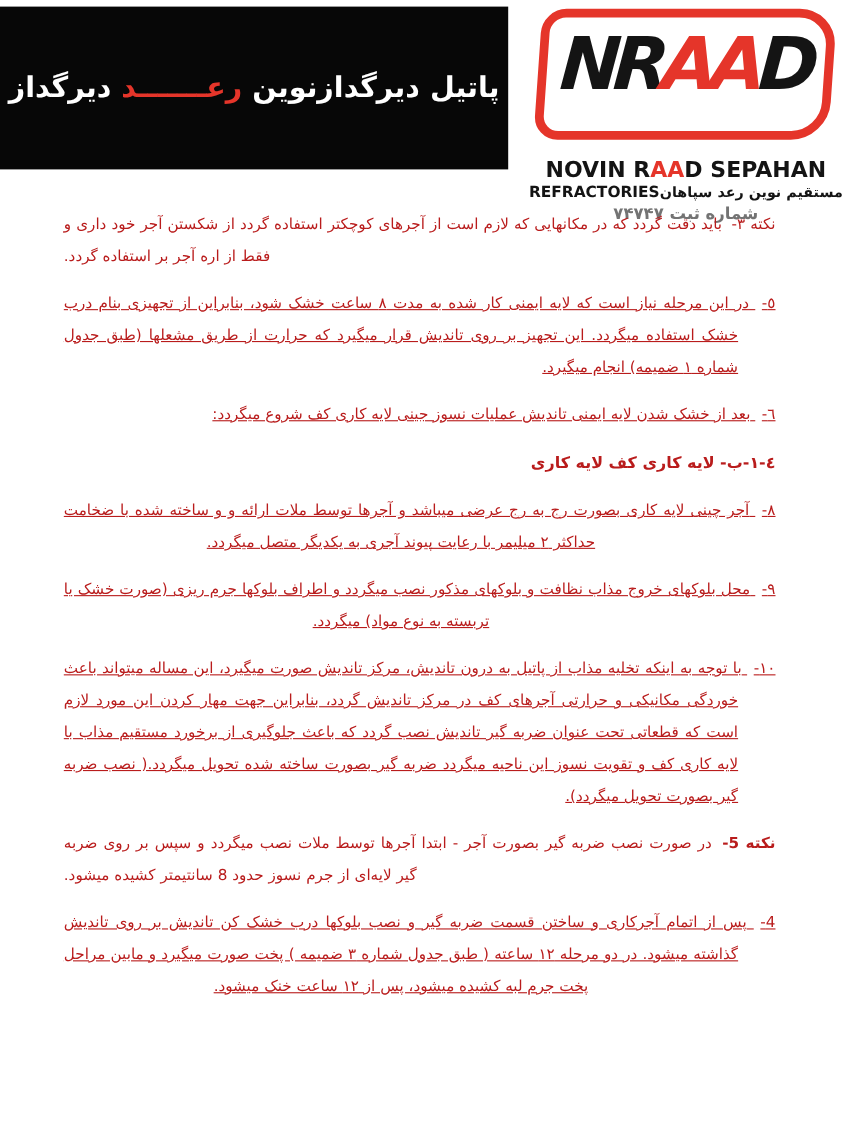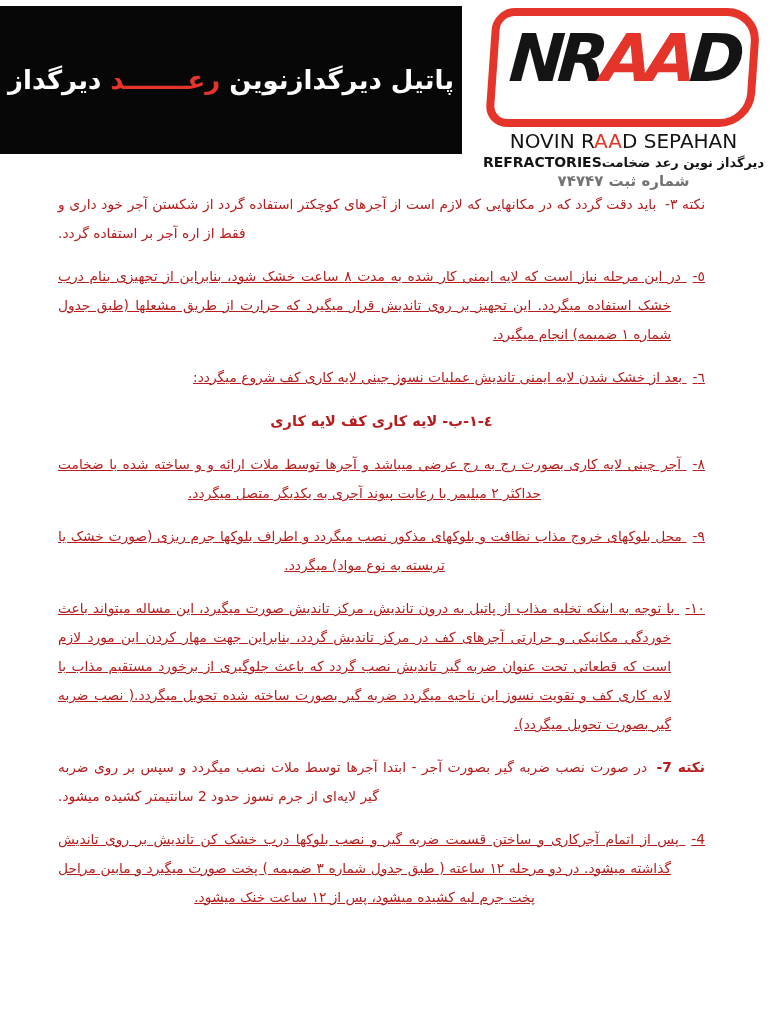--- a/index.html
+++ b/index.html
@@ -11,36 +11,36 @@
           display:flex;align-items:center;justify-content:center;gap:9px;direction:rtl;
           color:#ffffff;font-size:26px;font-weight:bold;}
   .banner .hl{color:#e5352a;}
 
   .brand{position:absolute;top:0;left:468px;width:311px;text-align:center;}
   .logo-mark{display:inline-block;margin-top:8px;border:8px solid #e5352a;border-radius:22px 34px 34px 22px;
              padding:0 12px;transform:skewX(-4deg);line-height:86px;white-space:nowrap;}
   .logo-mark span{font-size:66px;font-weight:800;font-style:italic;letter-spacing:-7px;
                   font-family:"DejaVu Sans",sans-serif;}
   .lk{color:#141414;} .lr{color:#e5352a;}
-  .brand-name{margin-top:2px;font-size:20px;font-weight:normal;color:#141414;white-space:nowrap;letter-spacing:0;}
+  .brand-name{margin-top:15px;font-size:20px;font-weight:bold;color:#141414;white-space:nowrap;letter-spacing:0;}
   .brand-name .lr{color:#e5352a;}
   .brand-sub{margin-top:1px;font-size:14px;font-weight:bold;color:#141414;direction:ltr;white-space:nowrap;}
   .brand-sub .fa{font-size:13px;}
   .brand-reg{margin-top:2px;font-size:15px;font-weight:bold;color:#737373;direction:rtl;}
 
   
   .doc{position:absolute;top:190px;right:74px;left:58px;direction:rtl;
        font-size:13.8px;line-height:2.1;text-align:justify;color:#b91c1c;}
   .doc p{margin:0 0 14px 0;}
   .para{margin-bottom:20px;}
   .item{padding-right:34px;text-indent:-34px;text-decoration:underline;}
   .num{margin-left:6px;}
   .nlabel{margin-left:4px;}
   .bold-label{font-weight:bold;}
-  .sec-heading{font-weight:bold;font-size:14.5px;margin:16px 0 18px 0;text-align:center;}
+  .sec-heading{font-weight:bold;font-size:14.5px;margin:16px 0 18px 0;text-align:right;}
   .left-last{text-align-last:left;}
   .center-last{text-align-last:center;}
   .gap-lg{margin-bottom:22px;}
 </style>
 </head>
 <body>
 
 <div class="page">
 
   <div class="banner">
@@ -50,21 +50,21 @@
   </div>
 
   <div class="brand">
     <div class="logo-mark">
       <span class="lk">N</span><span class="lk">R</span><span class="lr">A</span><span class="lr">A</span><span class="lk">D</span>
     </div>
     <div class="brand-name">
       <span>NOVIN R</span><span class="lr">AA</span><span>D SEPAHAN</span>
     </div>
     <div class="brand-sub">
-      <span>REFRACTORIES</span><span class="fa">دیرگداز نوین رعد ضخامت</span>
+      <span>REFRACTORIES</span><span class="fa">مستقیم نوین رعد سپاهان</span>
     </div>
     <div class="brand-reg">شماره ثبت ۷۴۷۴۷</div>
   </div>
 
   <div class="doc">
 
     <p class="para left-last">
       <span class="nlabel">نکته ٣-</span>
       <span>باید دقت گردد که در مکانهایی که لازم است از آجرهای کوچکتر استفاده گردد از شکستن آجر خود داری و فقط از اره آجر بر استفاده گردد.</span>
     </p>
@@ -91,22 +91,22 @@
       <span class="num">٩-</span>
       <span>محل بلوکهای خروج مذاب نظافت و بلوکهای مذکور نصب میگردد و اطراف بلوکها جرم ریزی (صورت خشک یا تربسته به نوع مواد) میگردد.</span>
     </p>
 
     <p class="item gap-lg">
       <span class="num">١٠-</span>
       <span>با توجه به اینکه تخلیه مذاب از پاتیل به درون تاندیش، مرکز تاندیش صورت میگیرد، این مساله میتواند باعث خوردگی مکانیکی و حرارتی آجرهای کف در مرکز تاندیش گردد، بنابراین جهت مهار کردن این مورد لازم است که قطعاتی تحت عنوان ضربه گیر تاندیش نصب گردد که باعث جلوگیری از برخورد مستقیم مذاب با لایه کاری کف و تقویت نسوز این ناحیه میگردد ضربه گیر بصورت ساخته شده تحویل میگردد.( نصب ضربه گیر بصورت تحویل میگردد).</span>
     </p>
 
     <p class="para left-last">
-      <span class="nlabel bold-label">نکته 7-</span>
-      <span>در صورت نصب ضربه گیر بصورت آجر - ابتدا آجرها توسط ملات نصب میگردد و سپس بر روی ضربه گیر لایه‌ای از جرم نسوز حدود 2 سانتیمتر کشیده میشود.</span>
+      <span class="nlabel bold-label">نکته 5-</span>
+      <span>در صورت نصب ضربه گیر بصورت آجر - ابتدا آجرها توسط ملات نصب میگردد و سپس بر روی ضربه گیر لایه‌ای از جرم نسوز حدود 8 سانتیمتر کشیده میشود.</span>
     </p>
 
     <p class="item center-last">
       <span class="num">4-</span>
       <span>پس از اتمام آجرکاری و ساختن قسمت ضربه گیر و نصب بلوکها درب خشک کن تاندیش بر روی تاندیش گذاشته میشود. در دو مرحله ١٢ ساعته ( طبق جدول شماره ٣ ضمیمه ) پخت صورت میگیرد و مابین مراحل پخت جرم لبه کشیده میشود، پس از ١٢ ساعت خنک میشود.</span>
     </p>
 
   </div>
 </div>
 

